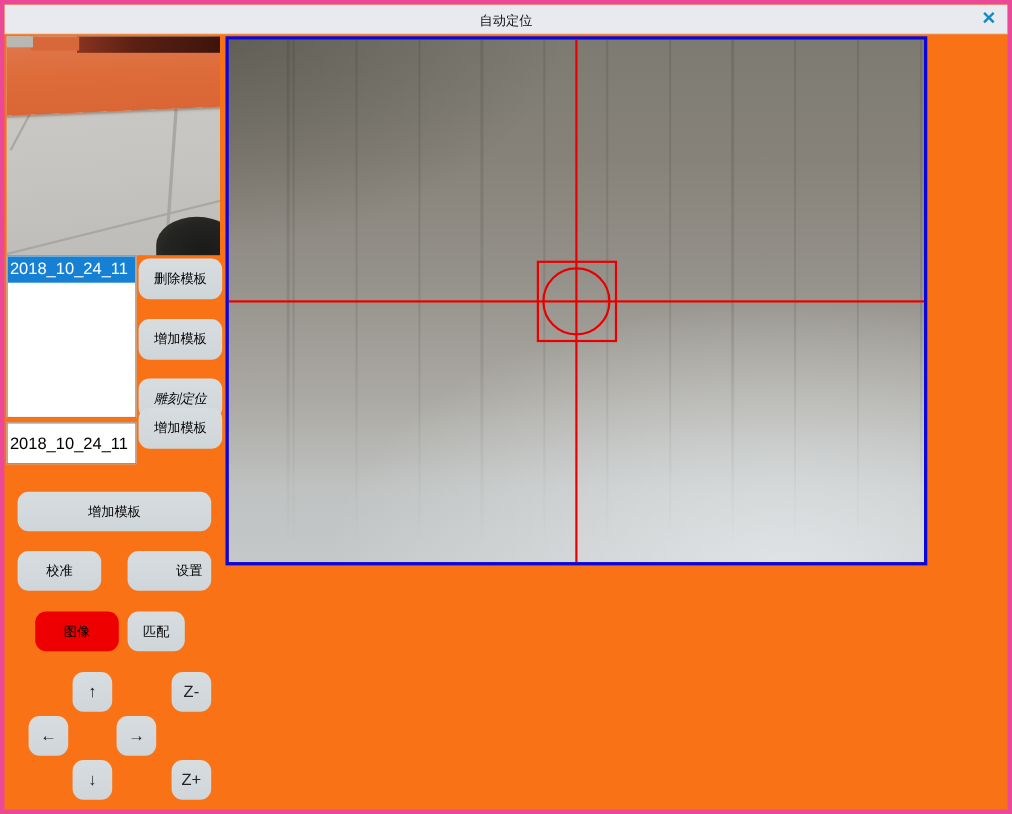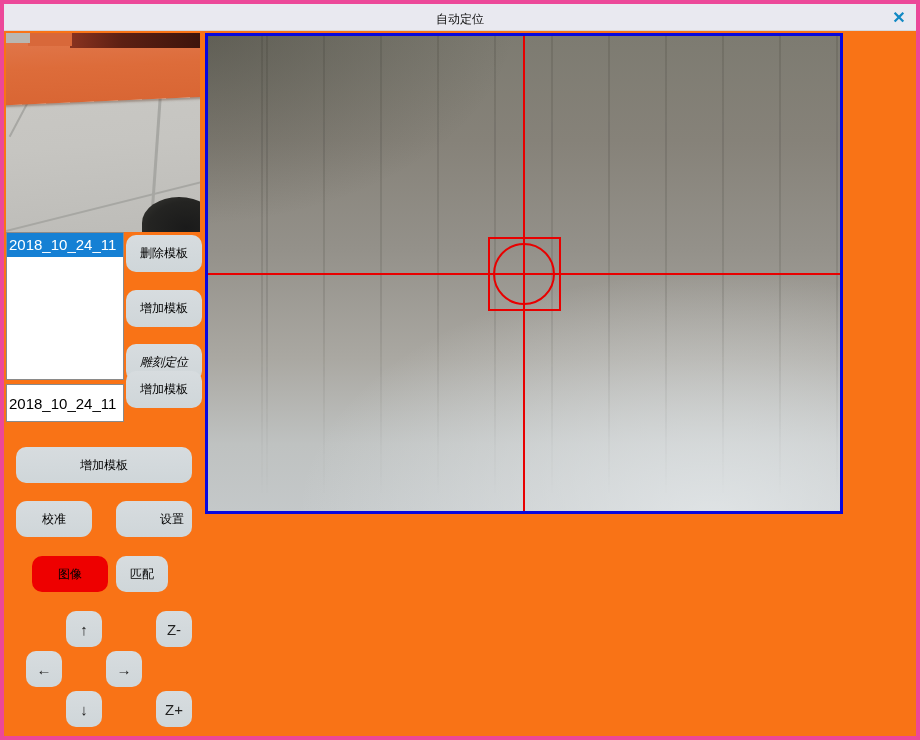--- a/index.html
+++ b/index.html
@@ -92,21 +92,21 @@
     font-family: "Liberation Sans", "DejaVu Sans", sans-serif;
     text-align: center;
   }
   .tpl-btn { left: 122px; width: 76px; height: 37px; }
   .b-delete  { top: 231px; }
   .b-clear   { top: 286px; }
   .b-engrave { top: 340px; font-style: italic; }
   .b-add     { top: 367px; }
 
   .b-cut   { left: 12px;  top: 443px; width: 176px; height: 36px; }
-  .b-cal   { left: 12px;  top: 497px; width: 76px;  height: 36px; border-radius: 11px; }
+  .b-cal   { left: 12px;  top: 497px; width: 76px;  height: 36px; }
   .b-set   { left: 112px; top: 497px; width: 76px;  height: 36px; padding-left: 36px; }
   .b-img   { left: 12px;  top: 552px; width: 76px;  height: 36px;
              background: #ee0000; color: #000; margin-left: 16px; }
   .b-match { left: 112px; top: 552px; width: 52px;  height: 36px; }
 
   .jog { width: 36px; height: 36px; font-size: 15px; color: #222; }
   .j-up    { left: 62px;  top: 607px; }
   .j-zm    { left: 152px; top: 607px; }
   .j-left  { left: 22px;  top: 647px; }
   .j-right { left: 102px; top: 647px; }

